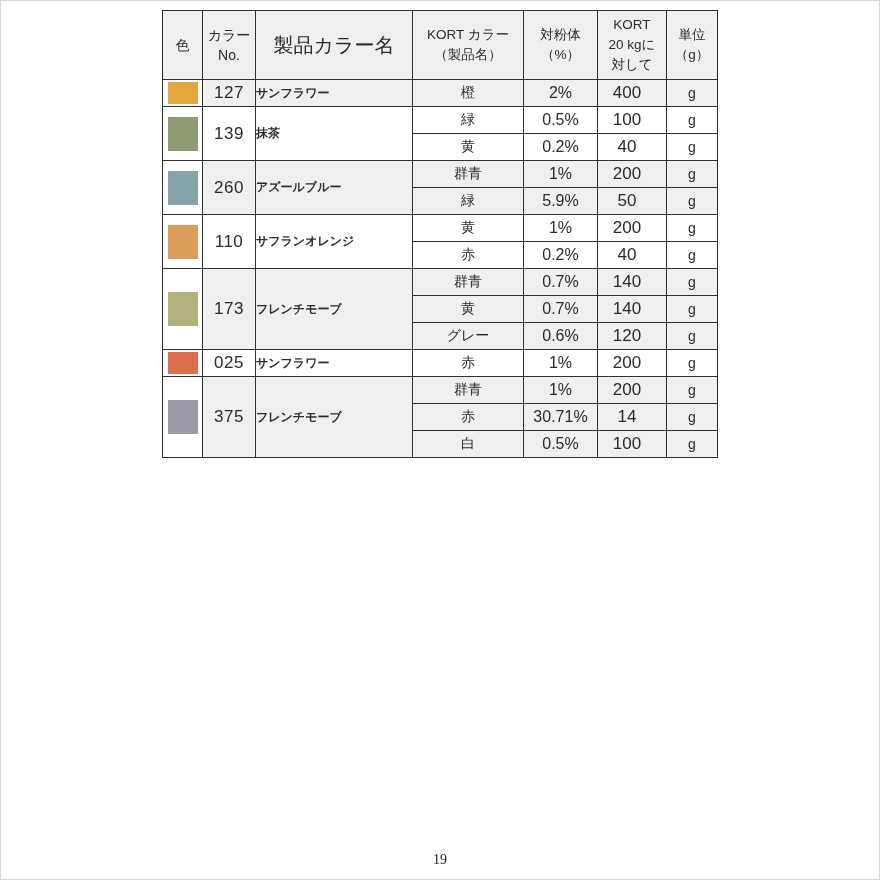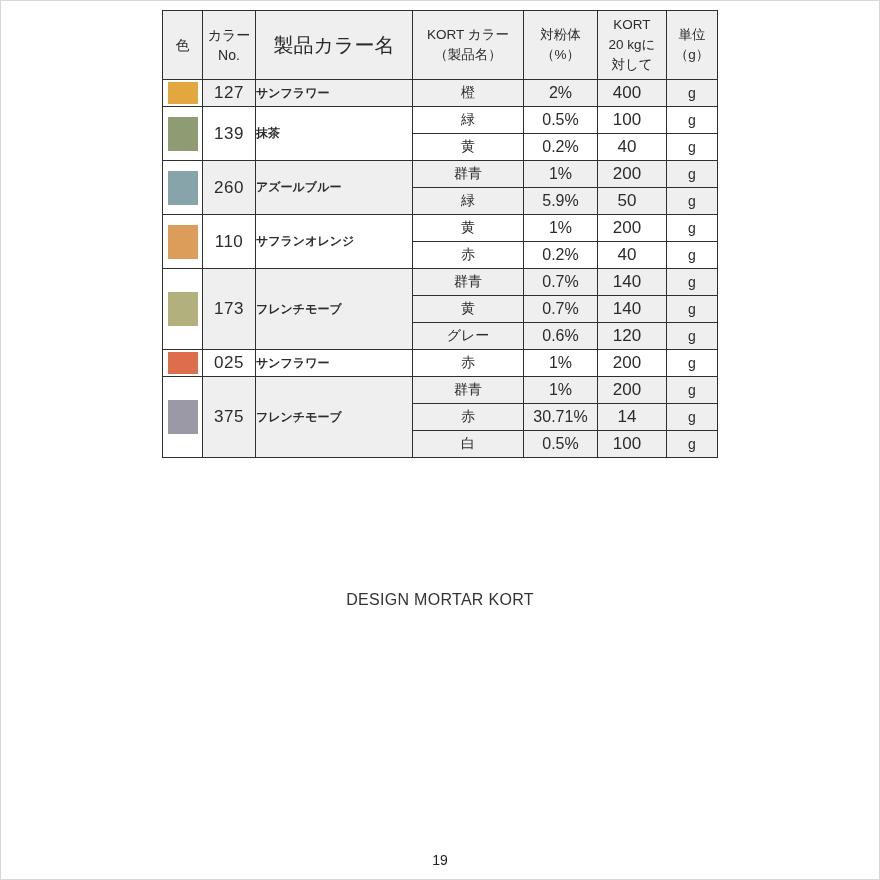--- a/index.html
+++ b/index.html
@@ -37,21 +37,21 @@
   td.cell-amount{text-align:center;padding-right:10px;font-size:17px;}
   td.cell-unit{text-align:center;font-size:14px;}
 
   .footer{
     position:absolute;top:588px;left:0;right:0;text-align:center;
     color:#333;font-size:16px;
   }
   .footer div{line-height:23px;letter-spacing:0.3px;}
   .pageno{
     position:absolute;top:852px;left:0;right:0;text-align:center;
-    font-family:Liberation Sans, sans-serif;font-size:14px;color:#222;
+    font-family:Liberation Serif, serif;font-size:14px;color:#222;
   }
 </style>
 </head>
 <body>
 
 <div class="page-frame"></div>
 
 <table class="color-table">
   <colgroup>
     <col style="width:40px">
@@ -196,16 +196,15 @@
       <tr>
         <td class="cell-pigment banded">白</td>
         <td class="cell-percent banded">0.5%</td>
         <td class="cell-amount banded">100</td>
         <td class="cell-unit banded">g</td>
       </tr>
     </tbody>
 </table>
 
 <div class="footer">
-  <div>DESIGN MORTAR KORT</div>
 </div>
 
 <div class="pageno">19</div>
 
 </body></html>

